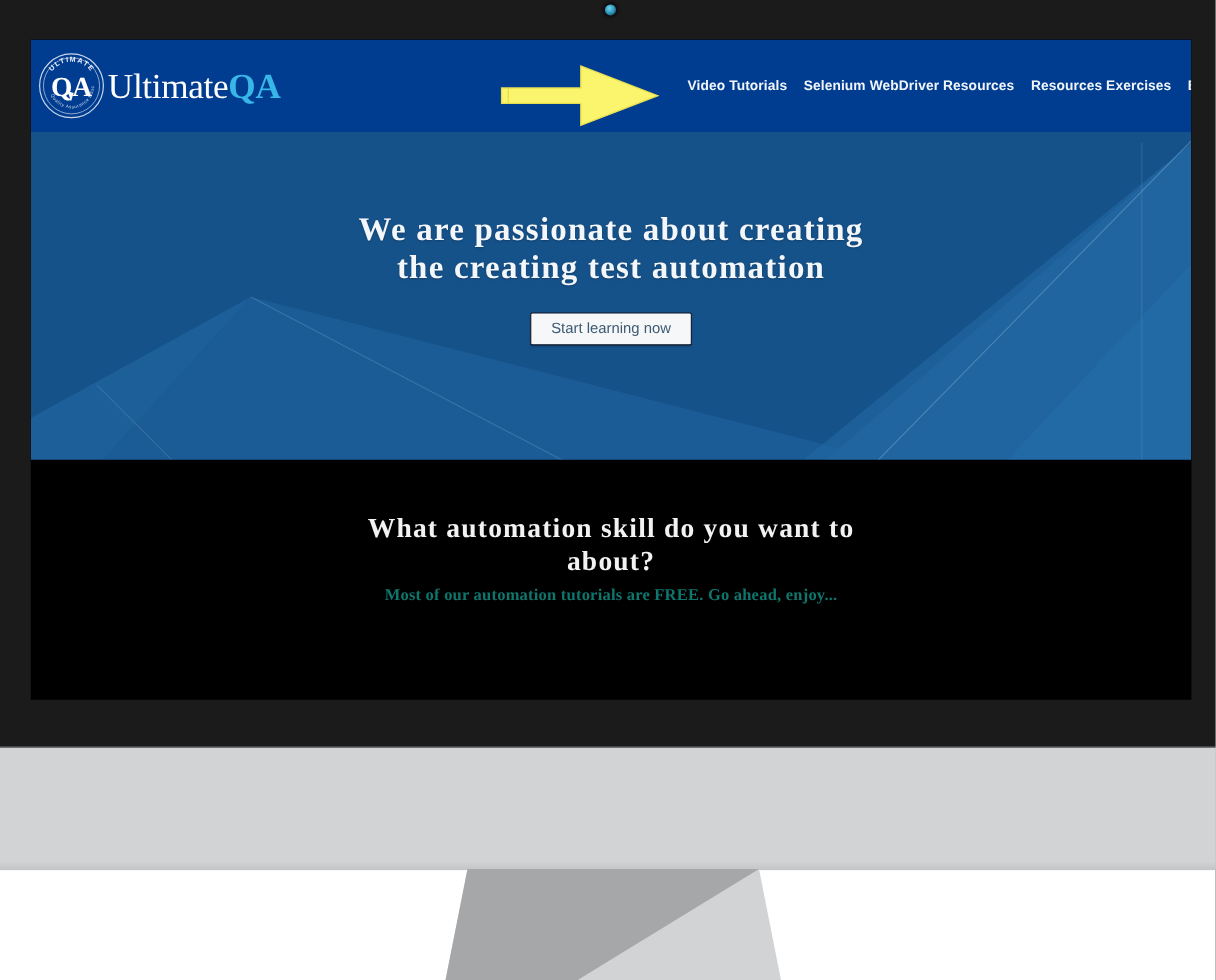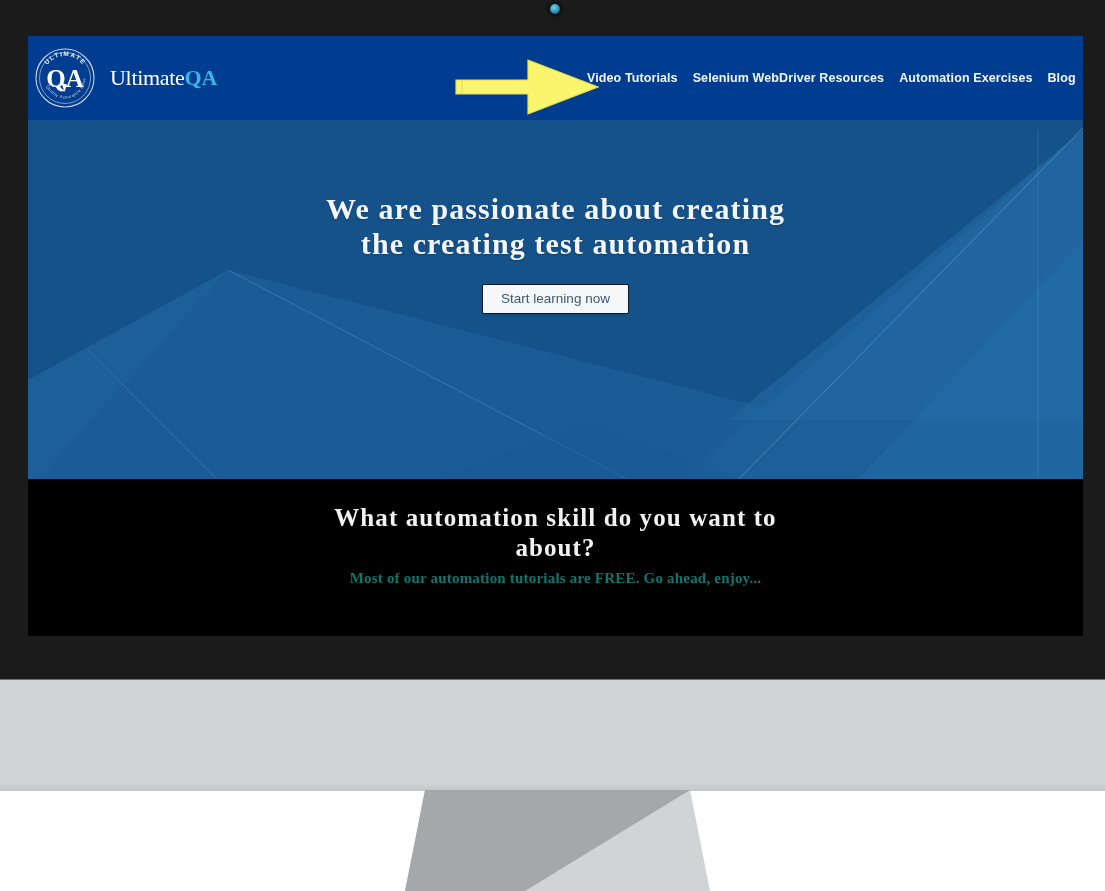--- a/index.html
+++ b/index.html
@@ -105,25 +105,25 @@
 
   #logo-badge {
     width: 62px; height: 62px;
     flex: 0 0 auto;
     position: relative;
   }
   #logo-badge svg { display: block; }
 
   #brand-wordmark {
     font-family: "Liberation Serif", serif;
-    font-size: 22px;
+    font-size: 32px;
     font-weight: 400;
     color: #ffffff;
     letter-spacing: -0.3px;
-    margin-left: 14px;
+    margin-left: 2px;
     white-space: nowrap;
   }
   #brand-wordmark .qa-accent { color: #38b6e8; font-weight: 700; }
 
   #main-nav {
     display: flex;
     align-items: center;
     gap: 15px;
     margin-left: 370px;
     white-space: nowrap;
@@ -136,21 +136,21 @@
     font-weight: bold;
     letter-spacing: 0.1px;
     text-decoration: none;
     cursor: pointer;
     white-space: nowrap;
   }
 
   
   #hero-section {
     position: relative;
-    height: 359px;
+    height: 298px;
     background: #16528a;
     overflow: hidden;
   }
   #hero-polygons {
     position: absolute;
     left: 0; top: 0;
     width: 1055px; height: 370px;
   }
   #hero-content {
     position: relative;
@@ -182,21 +182,21 @@
     cursor: pointer;
     box-shadow: 0 1px 2px rgba(0,0,0,0.15);
   }
 
   
   #promo-section {
     position: relative;
     background: #000000;
     height: 182px;
     text-align: center;
-    padding-top: 24px;
+    padding-top: 48px;
     box-sizing: border-box;
   }
   #promo-heading {
     font-family: "Liberation Serif", serif;
     font-size: 25px;
     font-weight: bold;
     color: #f2f2f2;
     letter-spacing: 1.1px;
     line-height: 1.18;
     margin: 0 auto;
@@ -254,21 +254,21 @@
             </svg>
           </div>
           <div id="brand-wordmark">
             <span>Ultimate</span><span class="qa-accent">QA</span>
           </div>
         </div>
 
         <nav id="main-nav">
           <a class="nav-link">Video Tutorials</a>
           <a class="nav-link">Selenium WebDriver Resources</a>
-          <a class="nav-link">Automation Exercises</a>
+          <a class="nav-link">Resources Exercises</a>
           <a class="nav-link">Blog</a>
 
         </nav>
       </header>
 
       <section id="hero-section">
 
         <svg id="hero-polygons" viewBox="0 0 1055 370" preserveAspectRatio="none">
           <rect x="0" y="0" width="1055" height="370" fill="#16528a"></rect>
           <polygon points="200,150 1055,370 0,370" fill="#1d5e98" opacity="0.85"></polygon>

